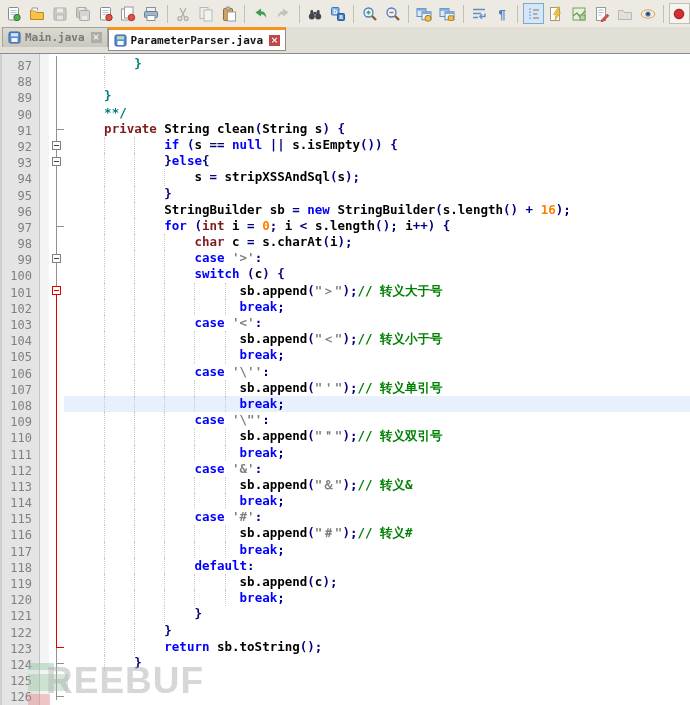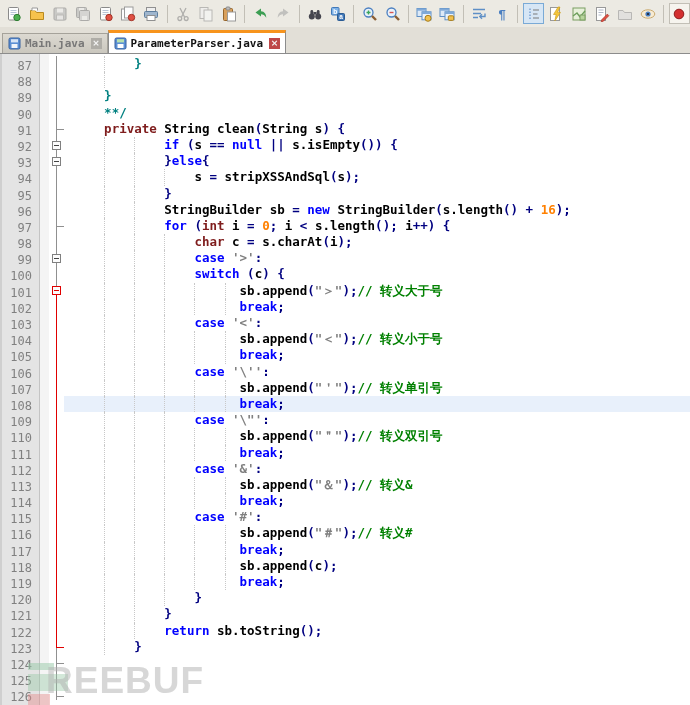--- a/index.html
+++ b/index.html
@@ -12,21 +12,21 @@
   .tb-btn{width:21px;height:21px;display:flex;align-items:center;justify-content:center;
           border:1px solid transparent;box-sizing:border-box;}
   .tb-btn svg{width:16px;height:16px;display:block;}
   .tb-btn.disabled{filter:grayscale(1);opacity:.62;}
   .tb-btn.active{background:#D6E6F5;border-color:#7AAAD6;}
   .tb-btn.framed{border-color:#C2BFB6;background:#F6F4EE;}
   .tb-sep{width:1px;height:18px;background:#C2BFB6;margin:0 3px;}
 
   
   .tabbar{height:27px;background:#E2DFD7;border-bottom:1px solid #8C8C8C;
-          display:flex;align-items:flex-end;padding-left:2px;box-sizing:border-box;}
+          display:flex;align-items:flex-start;padding-left:2px;box-sizing:border-box;}
   .tab{display:flex;align-items:center;gap:4px;padding:0 5px;height:20px;
        background:linear-gradient(#DCD9D1,#CAC7BE);border:1px solid #A5A29A;border-bottom:none;
        color:#787878;font:bold 11px "DejaVu Sans Mono",monospace;box-sizing:border-box;}
   .tab .tab-icon{display:flex;}
   .tab .close{width:11px;height:11px;background:#AFADA7;color:#F4F4F4;
               font:bold 9px/11px "DejaVu Sans",sans-serif;text-align:center;margin-left:2px;}
   .tab.active{height:24px;background:#FFF;border:1px solid #8C8C8C;border-top:3px solid #F7941D;
               color:#141414;margin-bottom:-1px;z-index:2;}
   .tab.active .close{background:#BE4747;}
 
@@ -423,20 +423,21 @@
       <div class="code-line current"><span class="guide" style="left: 40.12px;"></span><span class="guide" style="left: 70.24px;"></span><span class="guide" style="left: 100.36px;"></span><span class="guide" style="left: 130.48px;"></span><span class="guide" style="left: 160.6px;"></span><span class="c-id">                      </span><span class="c-kw">break</span><span class="c-op">;</span></div>
       <div class="code-line"><span class="guide" style="left: 40.12px;"></span><span class="guide" style="left: 70.24px;"></span><span class="guide" style="left: 100.36px;"></span><span class="c-id">                </span><span class="c-kw">case</span><span class="c-str"> '\"'</span><span class="c-op">:</span></div>
       <div class="code-line"><span class="guide" style="left: 40.12px;"></span><span class="guide" style="left: 70.24px;"></span><span class="guide" style="left: 100.36px;"></span><span class="guide" style="left: 130.48px;"></span><span class="guide" style="left: 160.6px;"></span><span class="c-id">                      </span><span class="c-id">sb.append</span><span class="c-op">(</span><span class="c-str">"＂"</span><span class="c-op">);</span><span class="c-com">// 转义双引号</span></div>
       <div class="code-line"><span class="guide" style="left: 40.12px;"></span><span class="guide" style="left: 70.24px;"></span><span class="guide" style="left: 100.36px;"></span><span class="guide" style="left: 130.48px;"></span><span class="guide" style="left: 160.6px;"></span><span class="c-id">                      </span><span class="c-kw">break</span><span class="c-op">;</span></div>
       <div class="code-line"><span class="guide" style="left: 40.12px;"></span><span class="guide" style="left: 70.24px;"></span><span class="guide" style="left: 100.36px;"></span><span class="c-id">                </span><span class="c-kw">case</span><span class="c-str"> '&amp;'</span><span class="c-op">:</span></div>
       <div class="code-line"><span class="guide" style="left: 40.12px;"></span><span class="guide" style="left: 70.24px;"></span><span class="guide" style="left: 100.36px;"></span><span class="guide" style="left: 130.48px;"></span><span class="guide" style="left: 160.6px;"></span><span class="c-id">                      </span><span class="c-id">sb.append</span><span class="c-op">(</span><span class="c-str">"＆"</span><span class="c-op">);</span><span class="c-com">// 转义&amp;</span></div>
       <div class="code-line"><span class="guide" style="left: 40.12px;"></span><span class="guide" style="left: 70.24px;"></span><span class="guide" style="left: 100.36px;"></span><span class="guide" style="left: 130.48px;"></span><span class="guide" style="left: 160.6px;"></span><span class="c-id">                      </span><span class="c-kw">break</span><span class="c-op">;</span></div>
       <div class="code-line"><span class="guide" style="left: 40.12px;"></span><span class="guide" style="left: 70.24px;"></span><span class="guide" style="left: 100.36px;"></span><span class="c-id">                </span><span class="c-kw">case</span><span class="c-str"> '#'</span><span class="c-op">:</span></div>
       <div class="code-line"><span class="guide" style="left: 40.12px;"></span><span class="guide" style="left: 70.24px;"></span><span class="guide" style="left: 100.36px;"></span><span class="guide" style="left: 130.48px;"></span><span class="guide" style="left: 160.6px;"></span><span class="c-id">                      </span><span class="c-id">sb.append</span><span class="c-op">(</span><span class="c-str">"＃"</span><span class="c-op">);</span><span class="c-com">// 转义#</span></div>
       <div class="code-line"><span class="guide" style="left: 40.12px;"></span><span class="guide" style="left: 70.24px;"></span><span class="guide" style="left: 100.36px;"></span><span class="guide" style="left: 130.48px;"></span><span class="guide" style="left: 160.6px;"></span><span class="c-id">                      </span><span class="c-kw">break</span><span class="c-op">;</span></div>
+      <div class="code-line"><span class="guide" style="left: 40.12px;"></span><span class="guide" style="left: 70.24px;"></span><span class="guide" style="left: 100.36px;"></span><span class="c-id">                </span><span class="c-kw">default</span><span class="c-op">:</span></div>
       <div class="code-line"><span class="guide" style="left: 40.12px;"></span><span class="guide" style="left: 70.24px;"></span><span class="guide" style="left: 100.36px;"></span><span class="guide" style="left: 130.48px;"></span><span class="guide" style="left: 160.6px;"></span><span class="c-id">                      </span><span class="c-id">sb.append</span><span class="c-op">(</span><span class="c-id">c</span><span class="c-op">);</span></div>
       <div class="code-line"><span class="guide" style="left: 40.12px;"></span><span class="guide" style="left: 70.24px;"></span><span class="guide" style="left: 100.36px;"></span><span class="guide" style="left: 130.48px;"></span><span class="guide" style="left: 160.6px;"></span><span class="c-id">                      </span><span class="c-kw">break</span><span class="c-op">;</span></div>
       <div class="code-line"><span class="guide" style="left: 40.12px;"></span><span class="guide" style="left: 70.24px;"></span><span class="guide" style="left: 100.36px;"></span><span class="c-id">                </span><span class="c-op">}</span></div>
       <div class="code-line"><span class="guide" style="left: 40.12px;"></span><span class="guide" style="left: 70.24px;"></span><span class="c-id">            </span><span class="c-op">}</span></div>
       <div class="code-line"><span class="guide" style="left: 40.12px;"></span><span class="guide" style="left: 70.24px;"></span><span class="c-id">            </span><span class="c-kw">return</span><span class="c-id"> sb.toString</span><span class="c-op">();</span></div>
       <div class="code-line"><span class="guide" style="left: 40.12px;"></span><span class="c-id">        </span><span class="c-op">}</span></div>
     </div>
 </div>
 
 <div class="watermark">

